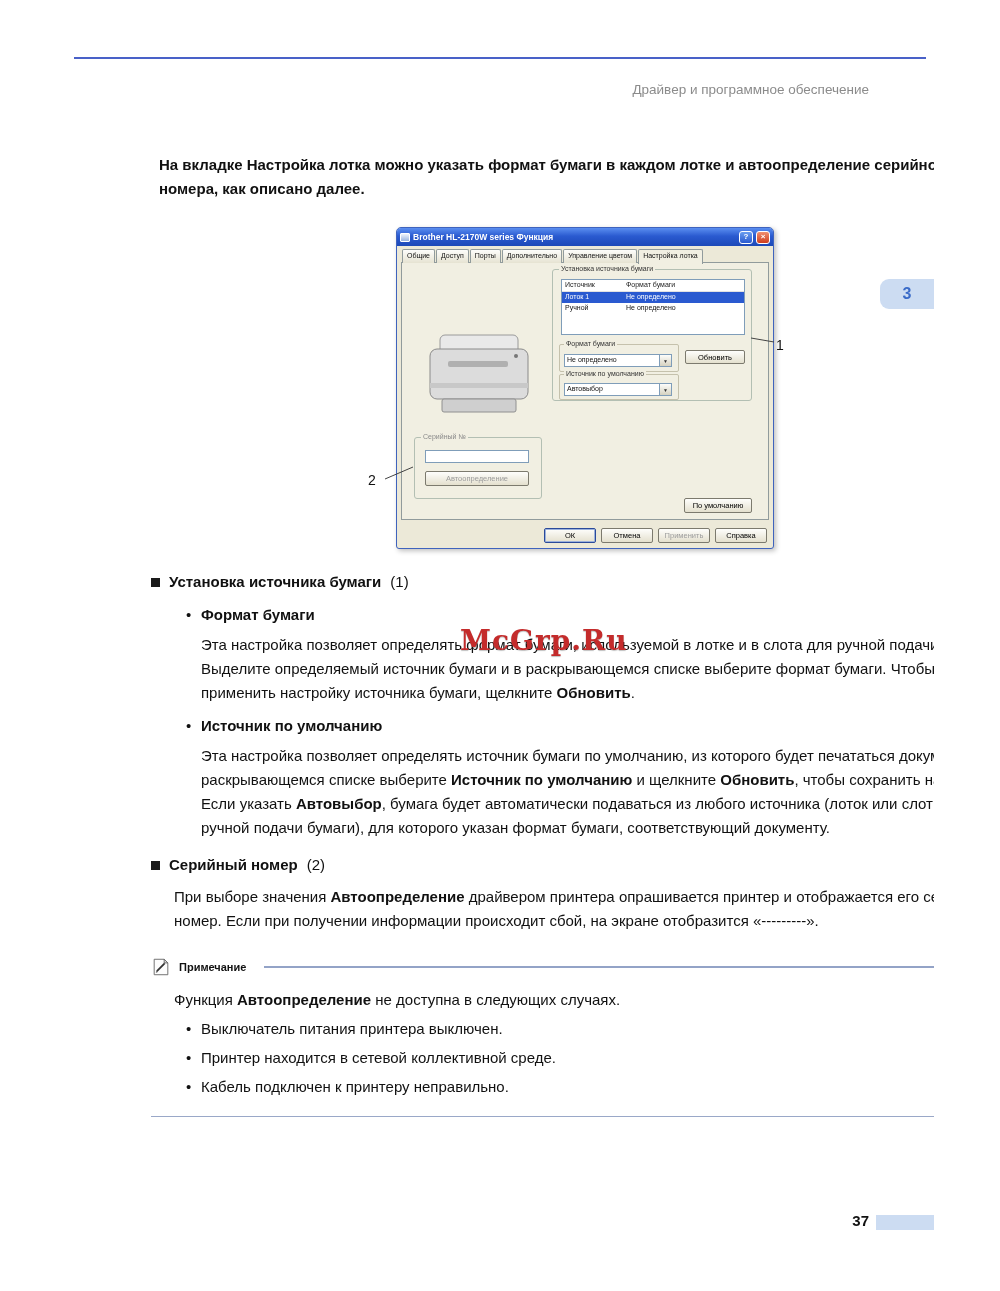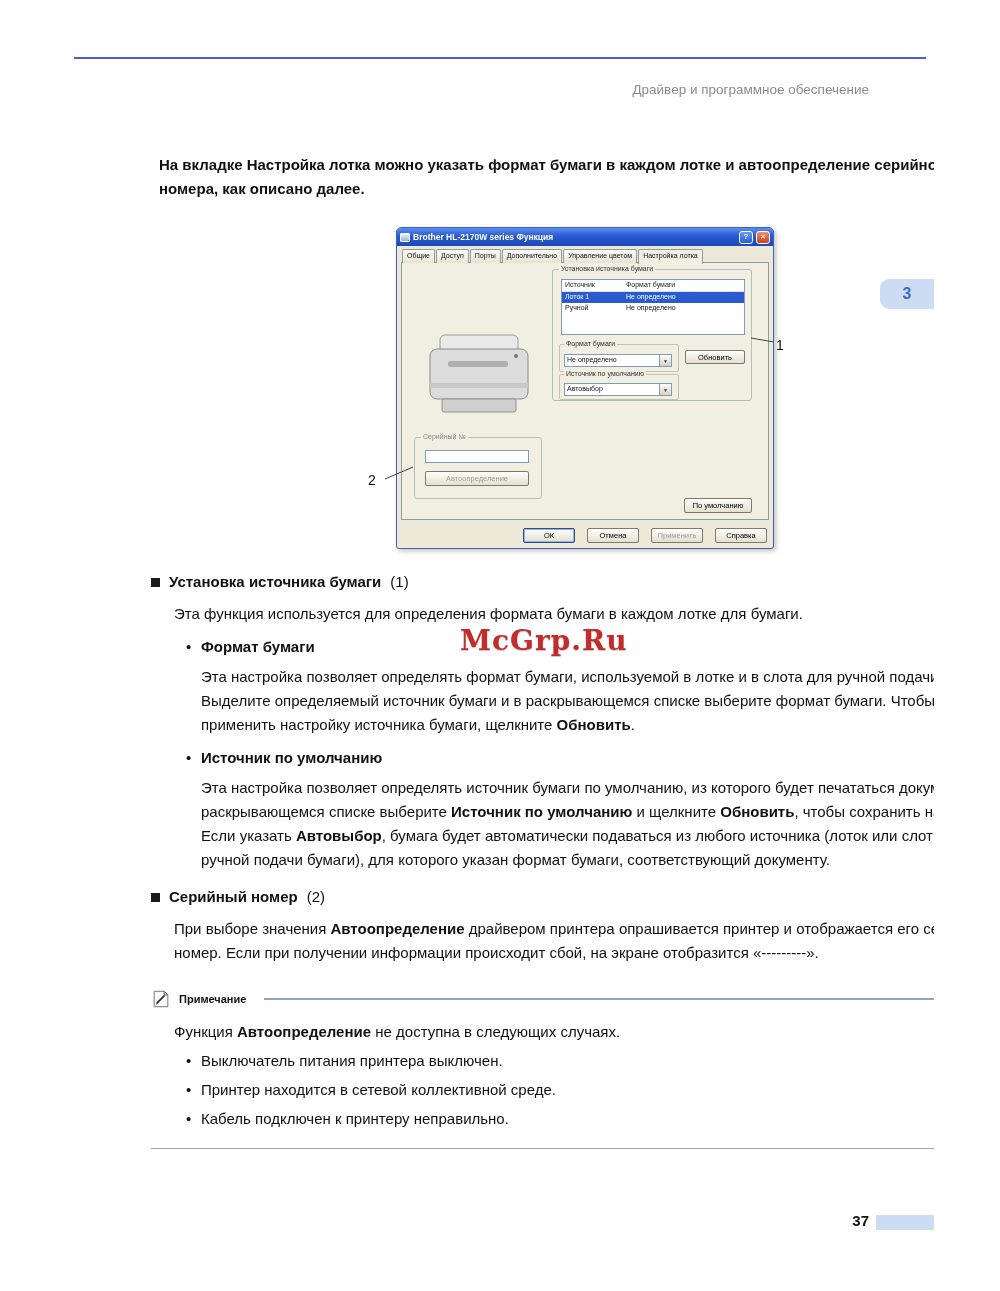--- a/index.html
+++ b/index.html
@@ -84,21 +84,21 @@
   .cb-def { left:4px; top:8px; width:108px; }
 
   .xbtn { background:linear-gradient(#fefefc,#e4e0ce); border:1px solid #7c7a6e; border-radius:2px; color:#000;
     font-size:7.5px; text-align:center; display:flex; align-items:center; justify-content:center; font-family:inherit; }
   .xbtn.disabled { color:#9c9c9c; }
   .xbtn.default { border-color:#2a4a9a; box-shadow:0 0 0 1px #9cb2dc inset; }
   .btn-update { position:absolute; left:132px; top:80px; width:60px; height:14px; }
   .btn-auto { position:absolute; left:10px; top:33px; width:104px; height:15px; }
   .ser-input { position:absolute; left:10px; top:12px; width:104px; height:13px; background:#fff; border:1px solid #7f9db9; }
   .btn-defaults { position:absolute; left:282px; top:235px; width:68px; height:15px; }
-  .dlg-buttons { position:absolute; right:6px; bottom:5px; display:flex; gap:12px; }
+  .dlg-buttons { position:absolute; right:6px; bottom:5px; display:flex; gap:5px; }
   .dlg-buttons .xbtn { width:52px; height:15px; }
 
   .printer-art { position:absolute; left:16px; top:56px; }
 
   
   .sec { margin-top:13px; }
   .sec-head { display:flex; gap:9px; font-weight:bold; font-size:15px; align-items:baseline; }
   .sq { width:9px; height:9px; background:#1a1a1a; flex:none; position:relative; top:0px; align-self:center; }
   .sec-head .ref { font-weight:normal; }
   .sec-body { margin:8px 0 0 23px; }
@@ -229,21 +229,20 @@
       <span class="callout-num cn2">2</span>
     </div>
 
     <div class="sec">
       <div class="sec-head">
         <span class="sq"></span>
         <span>Установка источника бумаги</span>
         <span class="ref">(1)</span>
       </div>
       <div class="sec-body">
-        <p>Эта функция используется для определения формата бумаги в каждом лотке для бумаги.</p>
 
         <div class="sub">
           <div class="sub-head">Формат бумаги</div>
           <div class="sub-body"><span>Эта настройка позволяет определять формат бумаги, используемой в лотке и в слота для ручной подачи бумаги. Выделите определяемый источник бумаги и в раскрывающемся списке выберите формат бумаги. Чтобы применить настройку источника бумаги, щелкните </span><b>Обновить</b><span>.</span></div>
         </div>
 
         <div class="sub">
           <div class="sub-head">Источник по умолчанию</div>
           <div class="sub-body"><span>Эта настройка позволяет определять источник бумаги по умолчанию, из которого будет печататься документ. В раскрывающемся списке выберите </span><b>Источник по умолчанию</b><span> и щелкните </span><b>Обновить</b><span>, чтобы сохранить настройку. Если указать </span><b>Автовыбор</b><span>, бумага будет автоматически подаваться из любого источника (лоток или слот для ручной подачи бумаги), для которого указан формат бумаги, соответствующий документу.</span></div>
         </div>

